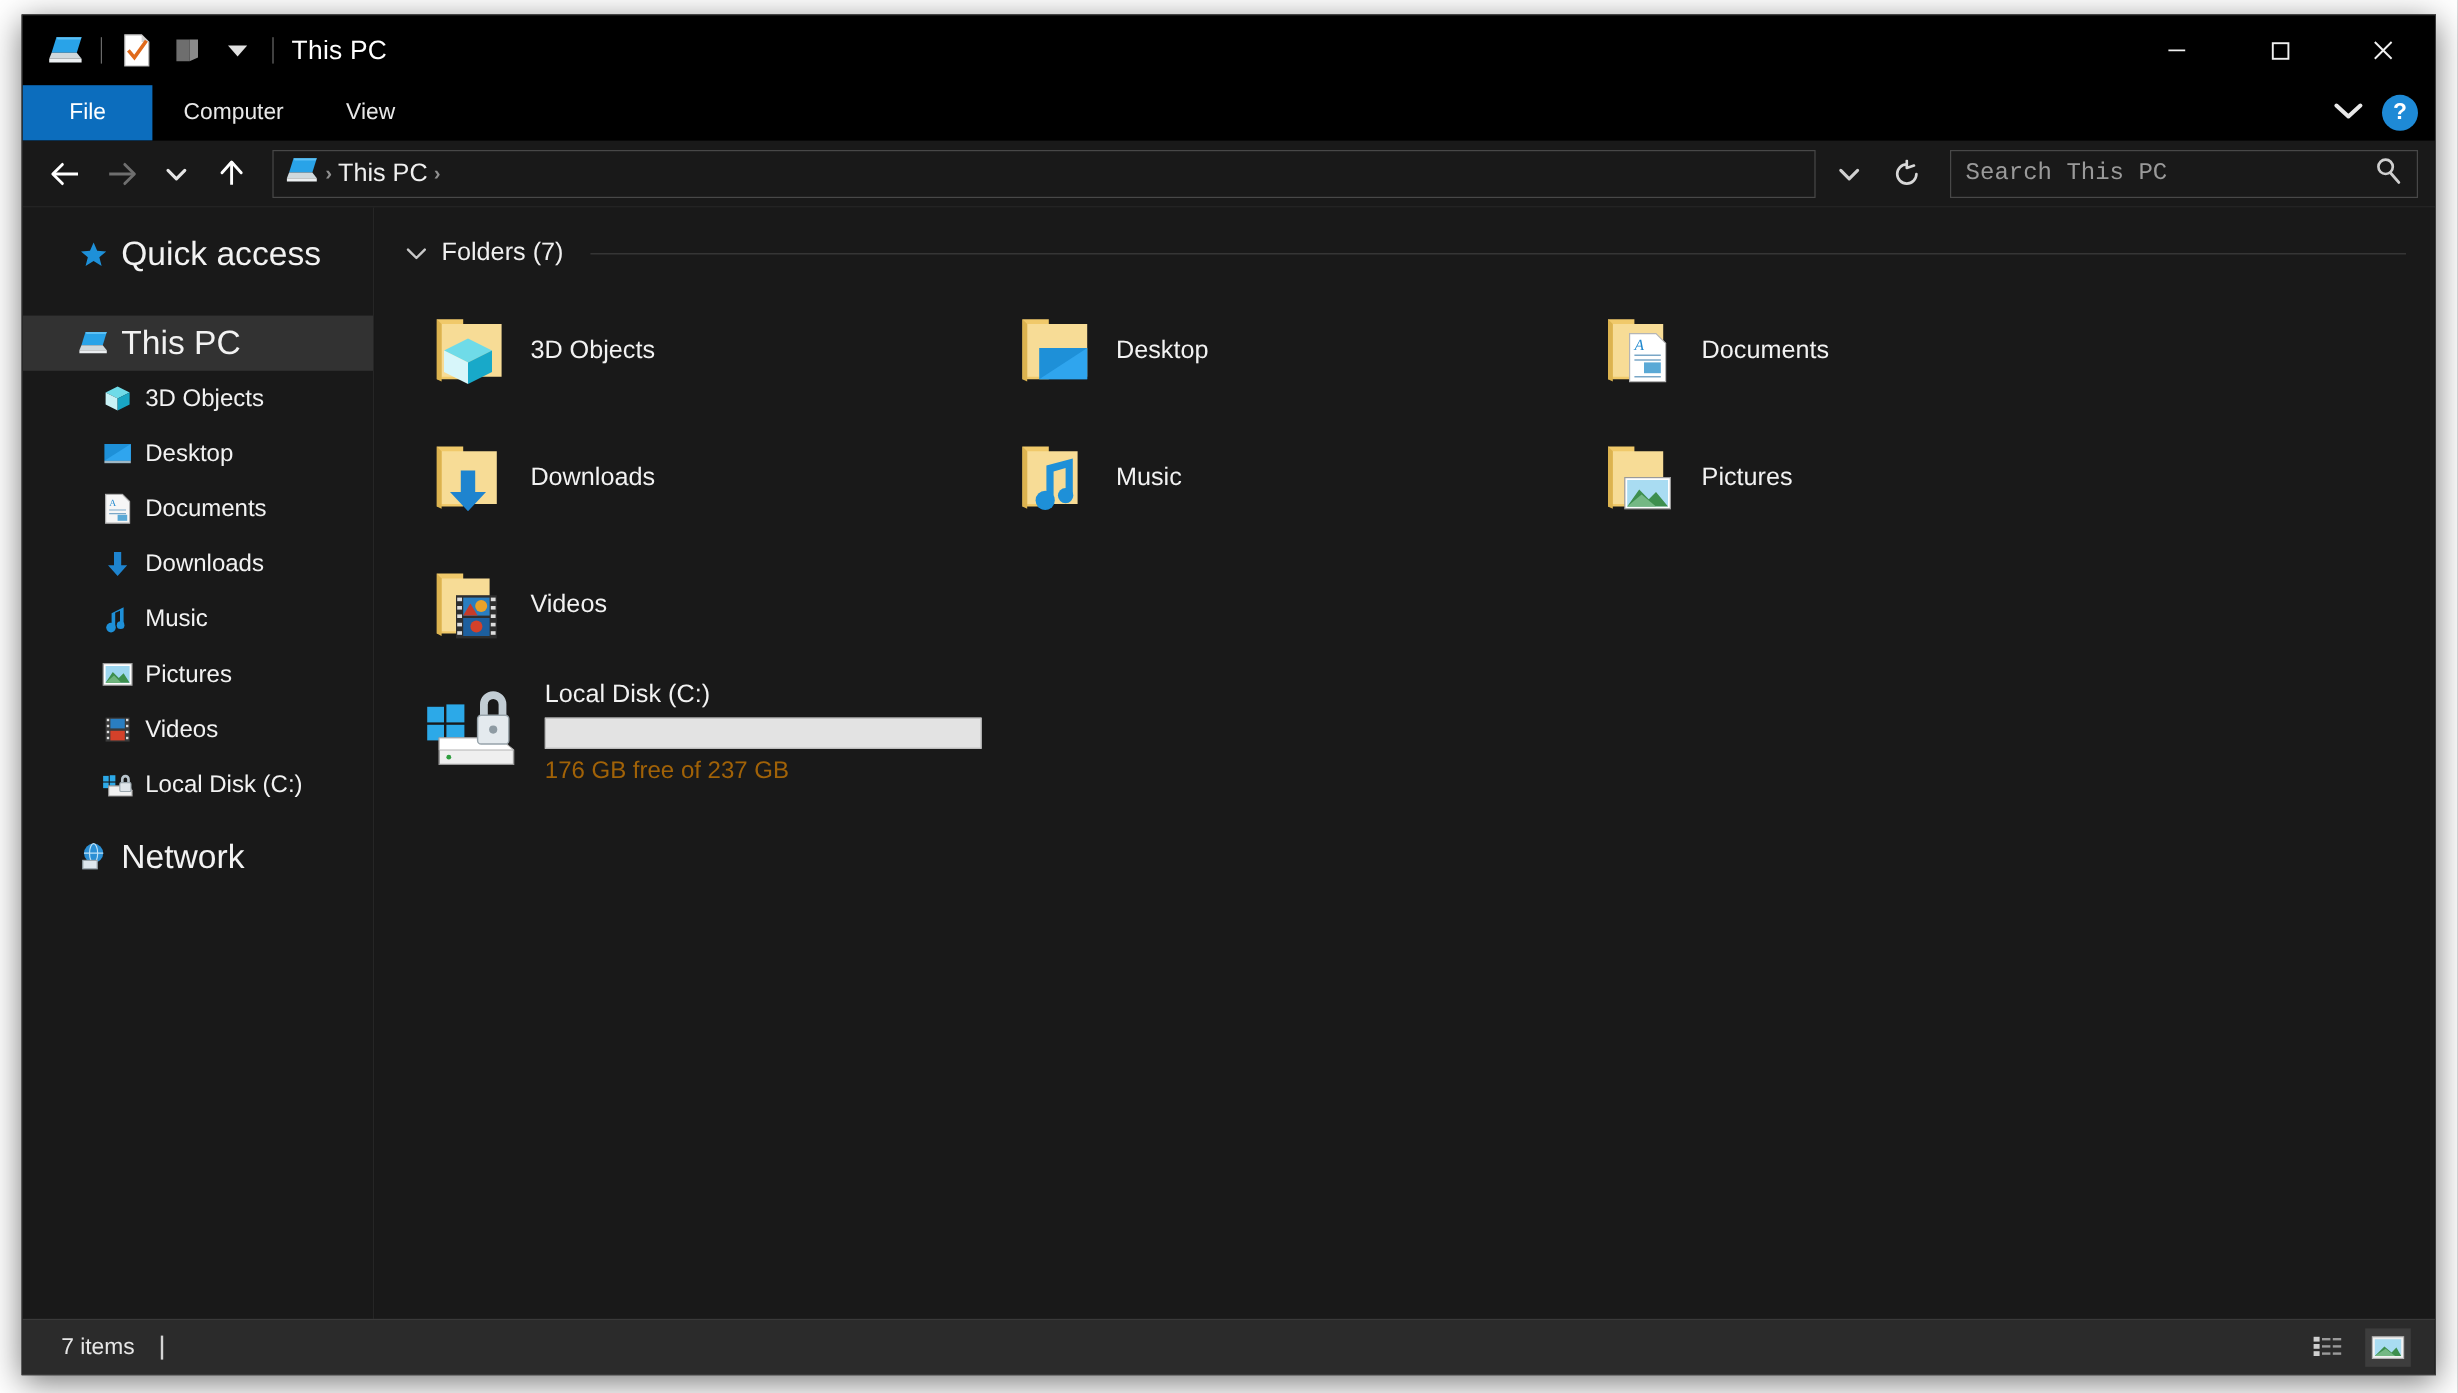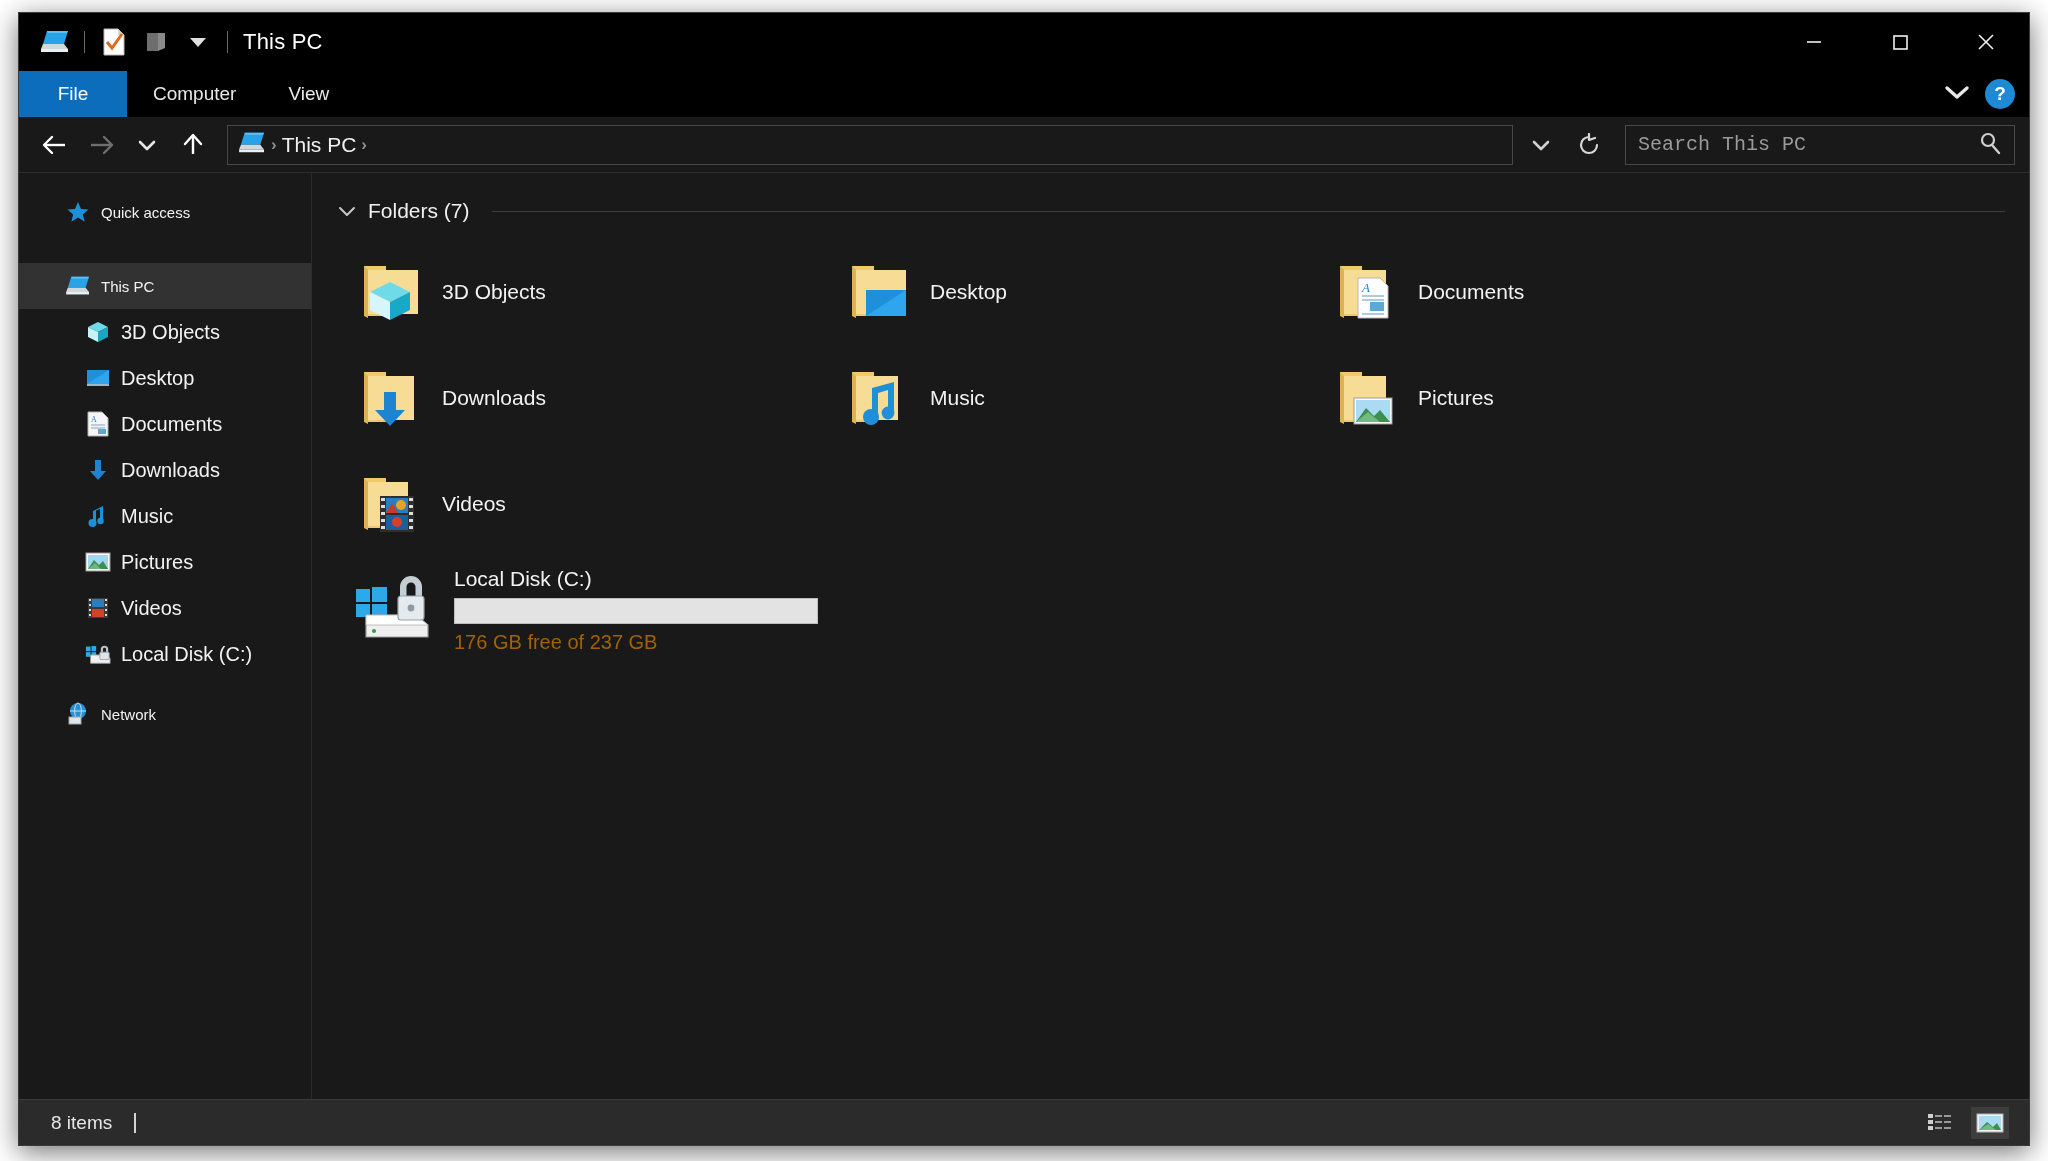--- a/index.html
+++ b/index.html
@@ -98,21 +98,21 @@
   .bodyrow { flex: 1; display: flex; min-height: 0; }
 
   
   .sidebar {
     width: 293px; background: #191919;
     border-right: 1px solid #2b2b2b;
     padding-top: 16px; overflow: hidden; flex: 0 0 auto;
   }
   .nav-item {
     height: 46px; display: flex; align-items: center;
-    color: #f2f2f2; font-size: 15px; gap: 10px;
+    color: #f2f2f2; font-size: 28px; gap: 10px;
     padding-left: 46px;
   }
   .nav-item.child { padding-left: 66px; font-size: 20px; }
   .nav-item.selected { background: #323232; }
   .nav-gap { height: 14px; }
   .nav-icon {
     width: 26px; height: 26px; flex: 0 0 auto;
     display: flex; align-items: center; justify-content: center;
   }
 
@@ -602,21 +602,21 @@
           <span class="bar-track">
             <span class="bar-fill" id="driveFill" style="width: 26%; background: rgb(30, 144, 216);"></span>
           </span>
           <span class="drive-free">176 GB free of 237 GB</span>
         </span>
       </div>
     </div>
   </div>
 
   <div class="statusbar">
-    <span class="status-text">8 items</span>
+    <span class="status-text">7 items</span>
     <span class="status-sep"></span>
     <span class="view-btns">
       <span class="view-btn">
         <svg width="26" height="22" viewBox="0 0 26 22">
           <rect x="1" y="2" width="5" height="4" fill="#cfcfcf"></rect>
             <rect x="8" y="3" width="7" height="2" fill="#9a9a9a"></rect>
             <rect x="17" y="3" width="7" height="2" fill="#9a9a9a"></rect>
           <rect x="1" y="8" width="5" height="4" fill="#cfcfcf"></rect>
             <rect x="8" y="9" width="7" height="2" fill="#9a9a9a"></rect>
             <rect x="17" y="9" width="7" height="2" fill="#9a9a9a"></rect>

